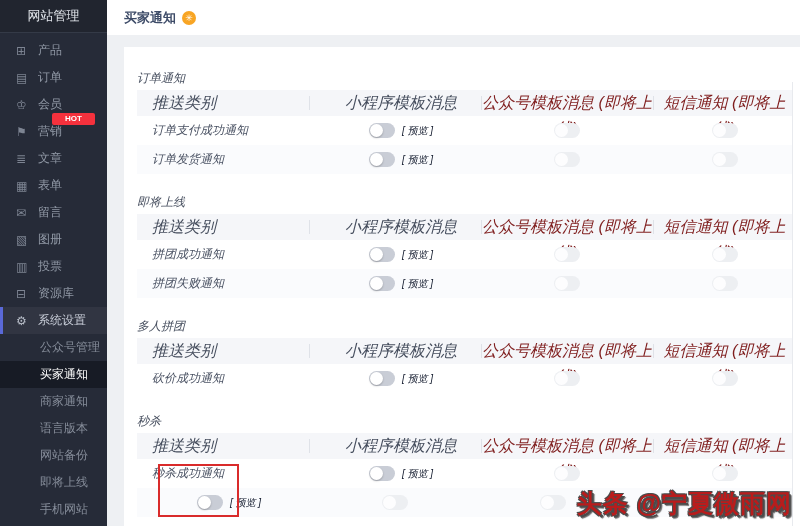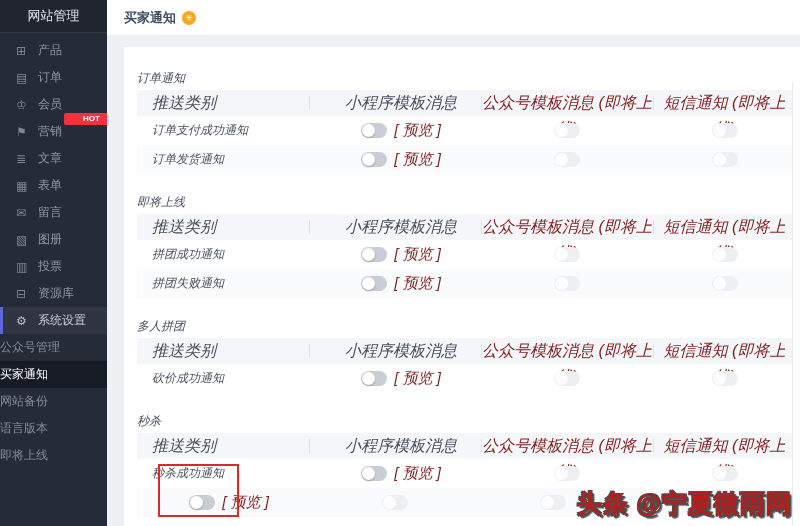--- a/index.html
+++ b/index.html
@@ -18,24 +18,24 @@
     border-bottom:1px solid #343a47;
   }
   .sb-menu { padding-top:4px; }
   .sb-item { position:relative; height:27px; display:flex; align-items:center; font-size:12px; color:#9199a6; cursor:pointer; }
   .sb-ico { width:22px; margin-left:16px; font-size:12px; color:#7d8492; flex:none; }
   .sb-label { white-space:nowrap; }
   .sb-item.parent-active { background:rgba(255,255,255,0.05); color:#c9ced9; }
   .sb-item.parent-active .sb-ico { color:#b8bec9; }
   .sb-item.parent-active::before { content:""; position:absolute; left:0; top:0; width:3px; height:27px; background:#5a69d8; }
   .hot {
-    position:absolute; left:64px; top:-5px; background:#f5313d; color:#fff;
-    font-size:8px; font-weight:bold; line-height:10px; padding:1px 19px; border-radius:2px;
-  }
-  .sb-sub { height:27px; line-height:27px; font-size:12px; color:#868d9a; cursor:pointer; white-space:nowrap; }
+    position:absolute; left:52px; top:-5px; background:#f5313d; color:#fff;
+    font-size:8px; font-weight:bold; line-height:10px; padding:1px 13px; border-radius:2px;
+  }
+  .sb-sub { height:27px; line-height:27px; padding-left:40px; font-size:12px; color:#868d9a; cursor:pointer; white-space:nowrap; }
   .sb-sub.selected { background:#171b25; color:#fdfdfd; }
 
   
   .main { flex:1; position:relative; background:#eef0f3; height:526px; }
   .topbar { height:35px; background:#fff; display:flex; align-items:center; padding-left:17px; }
   .page-title { font-size:13px; color:#3e4c68; font-weight:bold; }
   .title-badge {
     display:inline-flex; align-items:center; justify-content:center;
     width:14px; height:14px; border-radius:50%; background:#f8a524; color:#fff;
     font-size:9px; line-height:14px; margin-left:6px; cursor:pointer;
@@ -56,21 +56,21 @@
   .c4 { width:143px; box-sizing:border-box; }
   .th.vd::before { content:""; position:absolute; left:0; top:6px; width:1px; height:14px; background:#dfe2e8; }
   .tr { display:flex; height:29px; align-items:center; }
   .tr.alt { background:#fafbfd; }
   .td { font-size:12px; color:#4a5263; height:29px; display:flex; align-items:center; box-sizing:border-box; }
   .td.c2, .td.c3, .td.c4 { justify-content:center; }
   .toggle { width:26px; height:15px; border-radius:8px; background:#c9cdd6; position:relative; display:inline-block; flex:none; cursor:pointer; }
   .toggle .knob { position:absolute; left:1px; top:1px; width:13px; height:13px; border-radius:50%; background:#fff; box-shadow:0 1px 2px rgba(0,0,0,0.25); }
   .toggle.disabled { background:#edeff2; cursor:default; }
   .toggle.disabled .knob { box-shadow:none; background:#fdfdfe; }
-  .preview { color:#7f1d1d; margin-left:7px; font-size:15px; text-decoration:none; cursor:pointer; white-space:nowrap; }
+  .preview { color:#0f172a; margin-left:7px; font-size:10px; text-decoration:none; cursor:pointer; white-space:nowrap; }
   .red-box { position:absolute; left:21px; top:31px; width:77px; height:49px; border:2px solid #d92b2b; pointer-events:none; }
 
   .watermark {
     position:absolute; right:8px; bottom:6px; z-index:5;
     font-size:25px; font-weight:bold; color:#b91c1c; letter-spacing:1px; white-space:nowrap;
     text-shadow:-1px -1px 0 #4c4c4c, 1px -1px 0 #4c4c4c, -1px 1px 0 #4c4c4c,
                  2px 2px 0 #4c4c4c, 3px 3px 1px #6a6a6a;
   }
   .scrollbar-track { position:absolute; right:0; top:47px; bottom:0; width:7px; background:#fff; border-left:1px solid #e8eaee; }
 </style>
@@ -122,23 +122,25 @@
       <div class="sb-item">
         <span class="sb-ico">⊟</span>
         <span class="sb-label">资源库</span>
       </div>
       <div class="sb-item parent-active">
         <span class="sb-ico">⚙</span>
         <span class="sb-label">系统设置</span>
       </div>
       <div class="sb-sub">公众号管理</div>
       <div class="sb-sub selected">买家通知</div>
+      <div class="sb-sub">商家通知</div>
+      <div class="sb-sub">语言版本</div>
       <div class="sb-sub">网站备份</div>
-      <div class="sb-sub">语言版本</div>
       <div class="sb-sub">即将上线</div>
+      <div class="sb-sub">手机网站</div>
     </nav>
   </aside>
 
   <main class="main">
     <div class="topbar">
       <span class="page-title">买家通知</span>
       <span class="title-badge">✳</span>
     </div>
 
     <div class="content">

